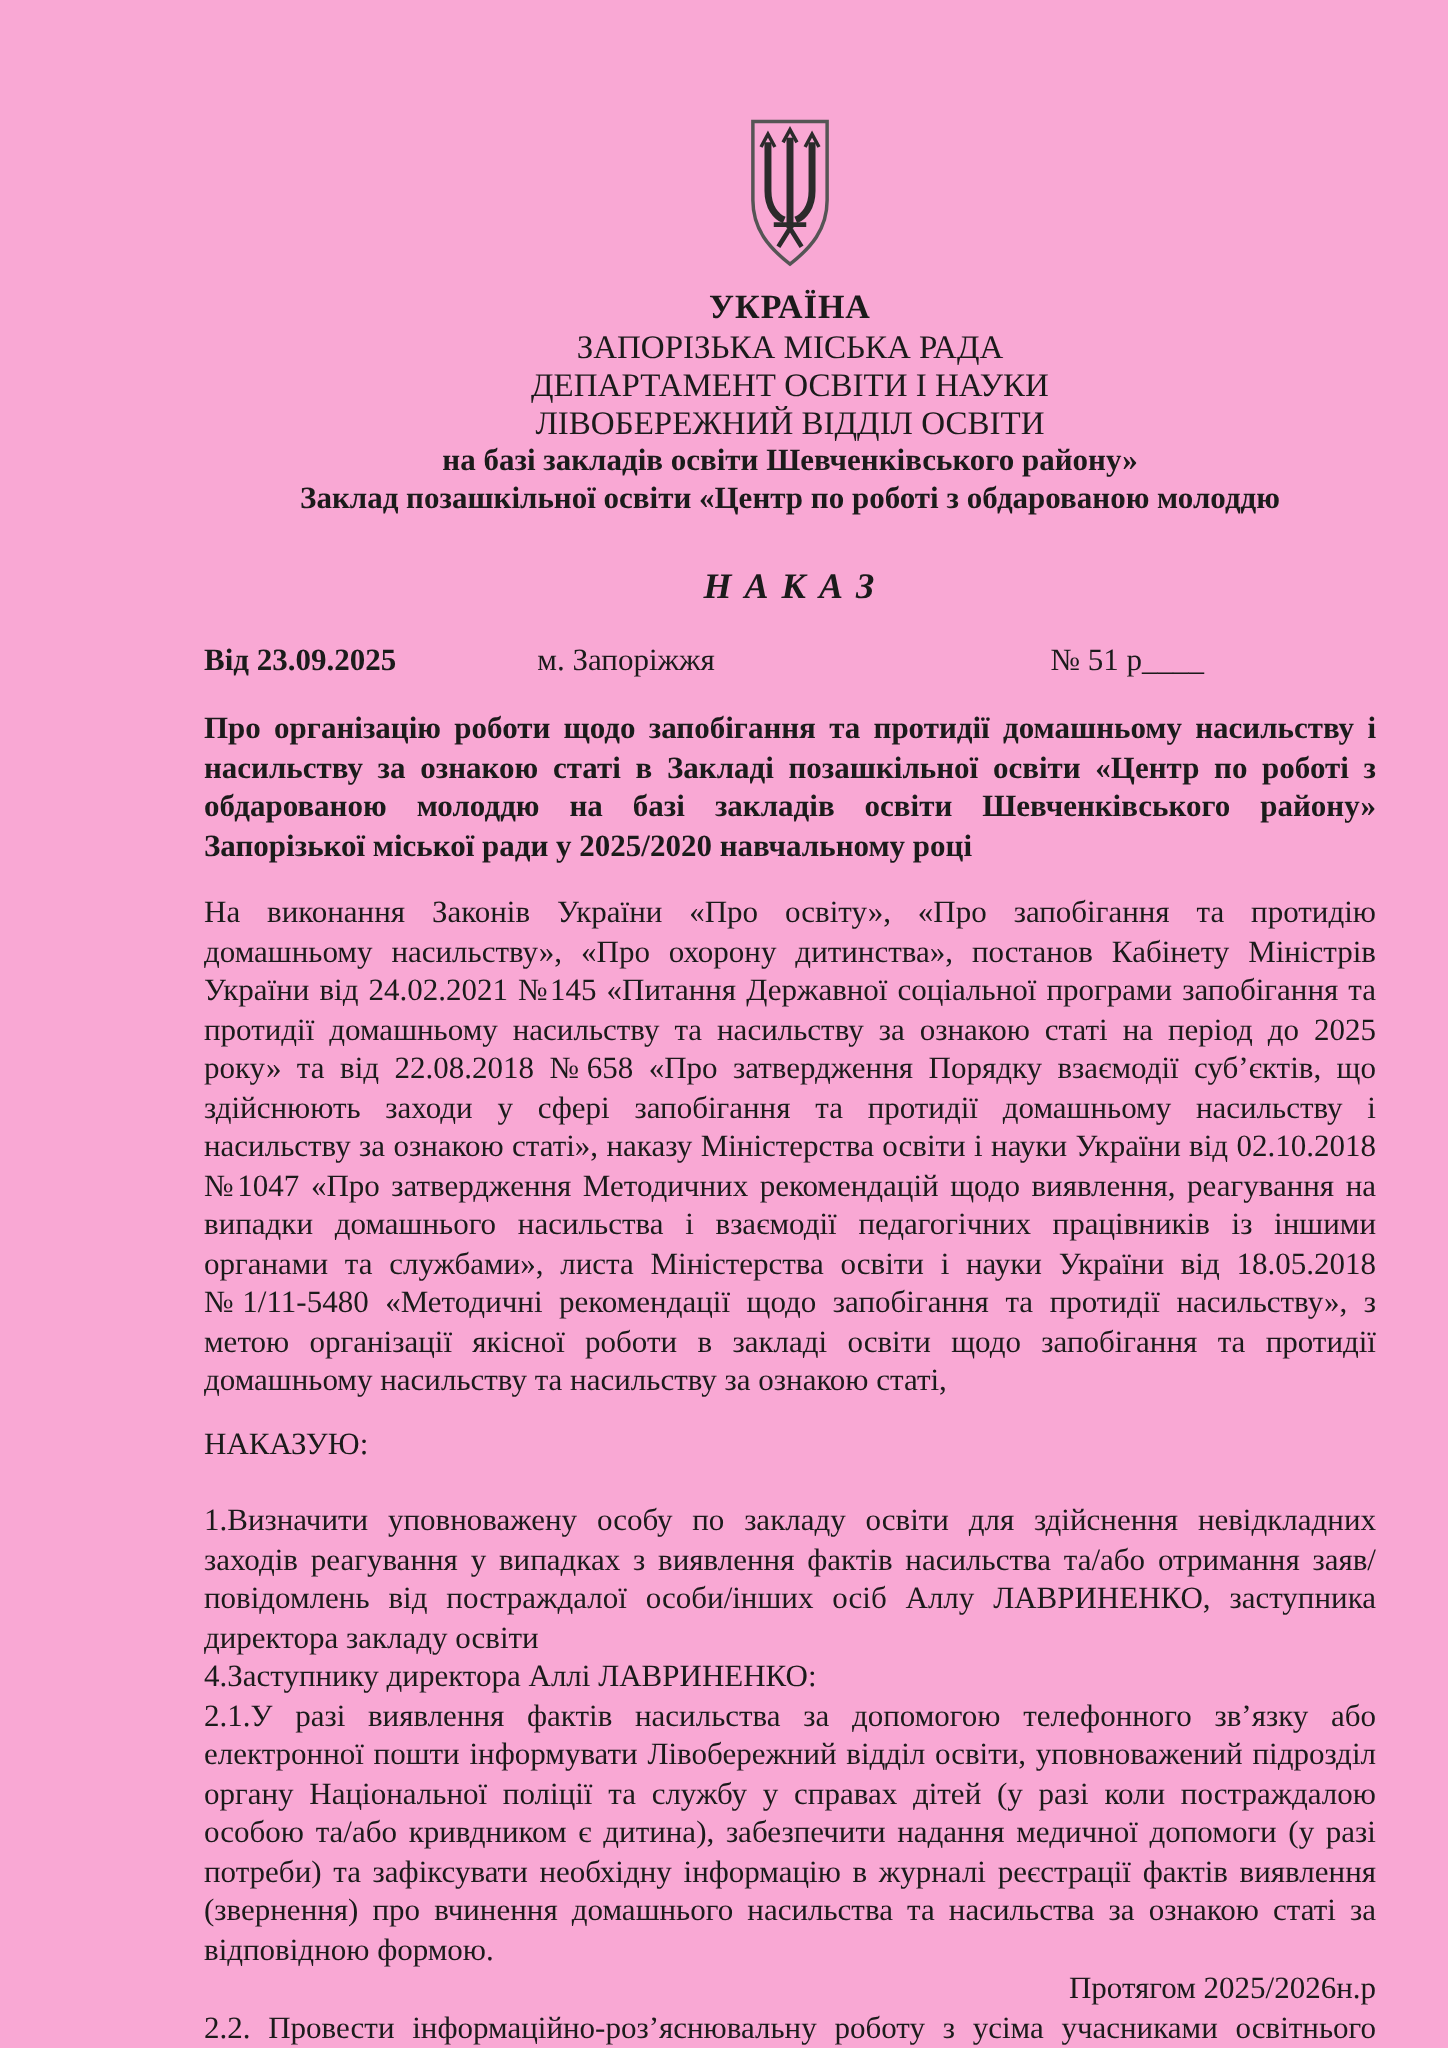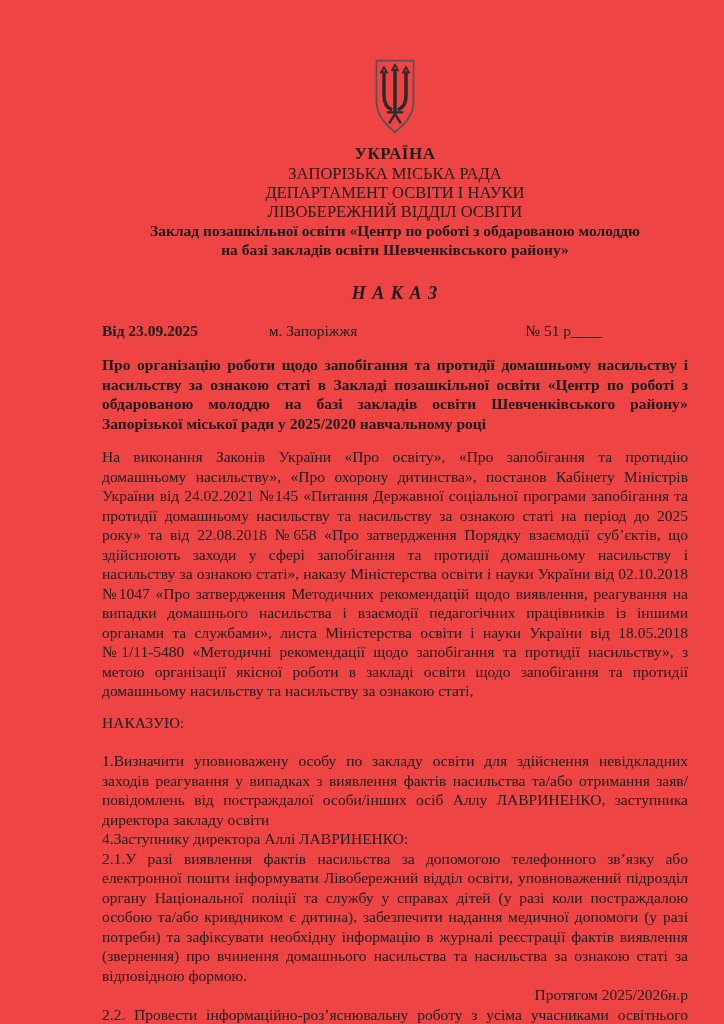--- a/index.html
+++ b/index.html
@@ -5,21 +5,21 @@
   html, body {
     margin: 0;
     padding: 0;
     background: #ffffff;
   }
   .page {
     position: relative;
     width: 724px;
     height: 1024px;
     box-sizing: border-box;
-    background: #ef4444;
+    background: #f9a8d4;
     color: #1b1b1b;
     font-family: "Liberation Serif", "DejaVu Serif", serif;
     padding: 58px 36px 0 102px;
     overflow: hidden;
   }
   .emblem-wrap {
     text-align: center;
     line-height: 0;
   }
   .country {
@@ -105,22 +105,22 @@
       <path d="M50 96 L40 112 M50 96 L60 112" fill="none" stroke="#2b2b2b" stroke-width="4"></path>
     </svg>
   </div>
 
   <div class="country">УКРАЇНА</div>
 
   <div class="org">ЗАПОРІЗЬКА МІСЬКА РАДА</div>
   <div class="org">ДЕПАРТАМЕНТ ОСВІТИ І НАУКИ</div>
   <div class="org">ЛІВОБЕРЕЖНИЙ ВІДДІЛ ОСВІТИ</div>
 
+  <div class="institution">на базі закладів освіти Шевченківського району»</div>
   <div class="institution">Заклад позашкільної освіти «Центр по роботі з обдарованою молоддю</div>
-  <div class="institution">на базі закладів освіти Шевченківського району»</div>
 
   <div class="doc-title">Н А К А З</div>
 
   <div class="meta-row">
     <span class="meta-date">Від 23.09.2025</span>
     <span class="meta-place">м. Запоріжжя</span>
     <span class="meta-number">№ 51 р____</span>
   </div>
 
   <p class="para subject">Про організацію роботи щодо запобігання та протидії домашньому насильству і насильству за ознакою статі в Закладі позашкільної освіти «Центр по роботі з обдарованою молоддю на базі закладів освіти Шевченківського району» Запорізької міської ради у 2025/2020 навчальному році</p>

